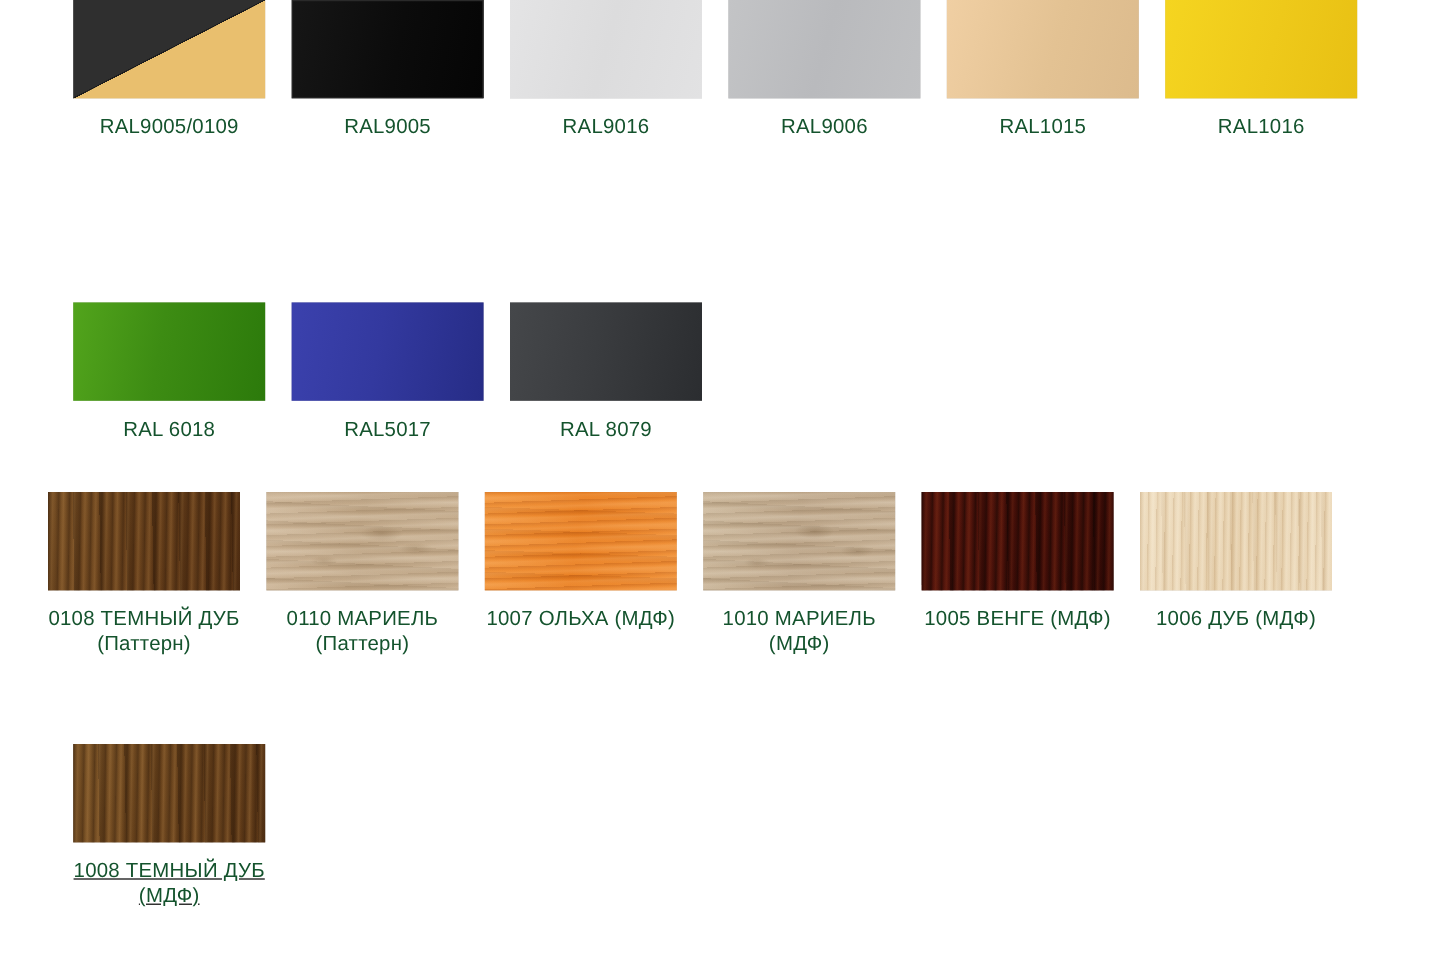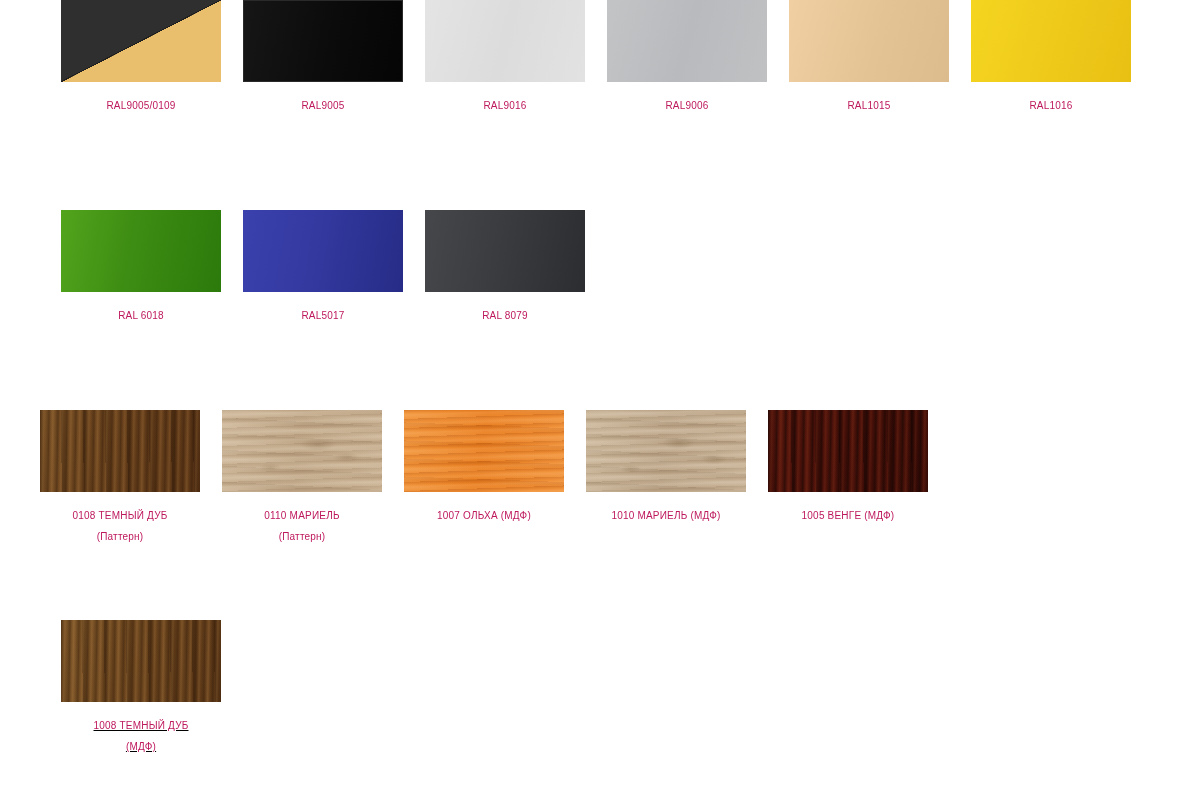--- a/index.html
+++ b/index.html
@@ -22,21 +22,21 @@
 
   .swatch-row {
     display: flex;
     width: 1200px;
     box-sizing: border-box;
     padding-left: 61px;
     padding-right: 5px;
   }
 
   .swatch-row.row-0 { height: 210px; }
-  .swatch-row.row-1 { height: 200px; }
+  .swatch-row.row-1 { height: 200px; align-items: center; }
   .swatch-row.row-2 { height: 210px; padding-left: 40px; }
   .swatch-row.row-3 { height: 180px; text-decoration: underline; }
 
   .swatch-cell {
     width: 160px;
     margin-right: 22px;
     display: flex;
     flex-direction: column;
     align-items: center;
     flex: 0 0 auto;
@@ -46,24 +46,24 @@
     width: 160px;
     height: 82px;
     box-sizing: border-box;
     position: relative;
     overflow: hidden;
     background-color: #cccccc;
   }
 
   .swatch-label {
     margin-top: 13px;
-    font-size: 10px;
+    font-size: 17px;
     line-height: 21px;
     text-align: center;
-    color: #be185d;
+    color: #14532d;
     letter-spacing: 0.2px;
     white-space: pre-line;
     width: 170px;
   }
 
   
   .f-diagonal-black-gold {
     background-image: linear-gradient(
       to bottom right,
       #2f2f2f 0%, #2f2f2f 49.5%,
@@ -290,20 +290,24 @@
         <div class="swatch-label">1007 ОЛЬХА (МДФ)</div>
       </div>
       <div class="swatch-cell">
         <div class="swatch-chip wood f-1010"></div>
         <div class="swatch-label">1010 МАРИЕЛЬ (МДФ)</div>
       </div>
       <div class="swatch-cell">
         <div class="swatch-chip wood f-1005"></div>
         <div class="swatch-label">1005 ВЕНГЕ (МДФ)</div>
       </div>
+      <div class="swatch-cell">
+        <div class="swatch-chip wood f-1006"></div>
+        <div class="swatch-label">1006 ДУБ (МДФ)</div>
+      </div>
     </div>
     <div class="swatch-row row-3">
       <div class="swatch-cell">
         <div class="swatch-chip wood f-1008"></div>
         <div class="swatch-label">1008 ТЕМНЫЙ ДУБ
 (МДФ)</div>
       </div>
     </div>
   </div>
 

